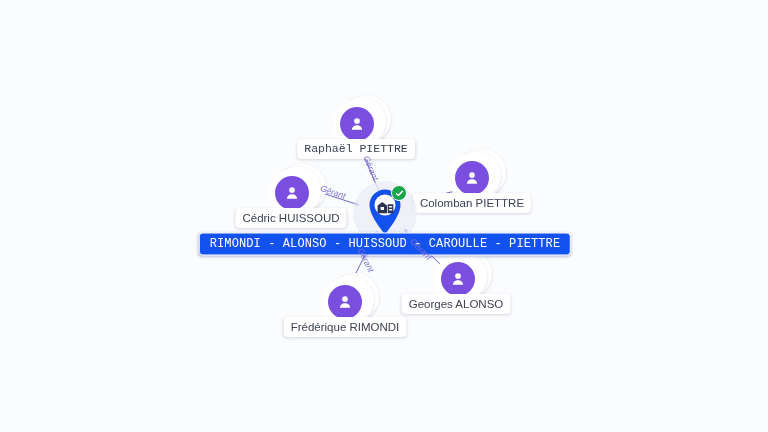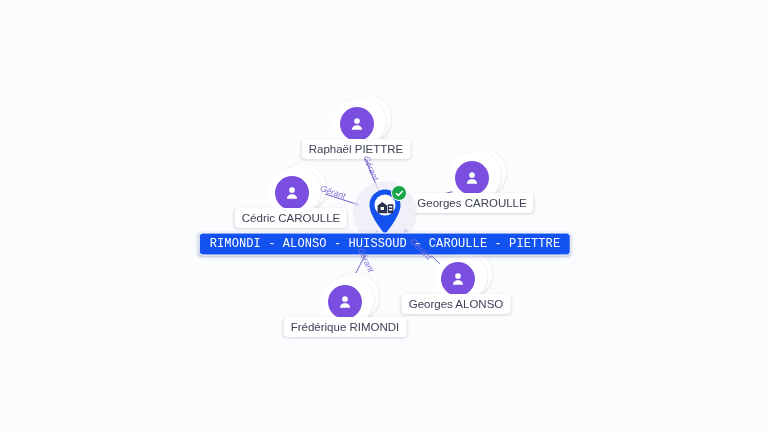--- a/index.html
+++ b/index.html
@@ -184,49 +184,49 @@
     <div class="stack s2"></div>
     <div class="avatar-ring">
       <div class="avatar-disc">
         <svg width="18" height="18" viewBox="0 0 24 24" fill="#ffffff">
           <circle cx="12" cy="8" r="3.8"></circle>
           <path d="M5.2 19.5c0-3.6 3-6 6.8-6s6.8 2.4 6.8 6z"></path>
         </svg>
       </div>
     </div>
   </div>
-  <div class="node-label" style="left:356px; top:139px;">Raphaël PIETTRE</div>
+  <div class="node-label" style="left:356px; top:139px;font-family:Liberation Mono, monospace;">Raphaël PIETTRE</div>
 
   <div class="person-node" style="left:292px; top:193px;">
     <div class="stack s3"></div>
     <div class="stack s2"></div>
     <div class="avatar-ring">
       <div class="avatar-disc">
         <svg width="18" height="18" viewBox="0 0 24 24" fill="#ffffff">
           <circle cx="12" cy="8" r="3.8"></circle>
           <path d="M5.2 19.5c0-3.6 3-6 6.8-6s6.8 2.4 6.8 6z"></path>
         </svg>
       </div>
     </div>
   </div>
-  <div class="node-label" style="left:291px; top:208px;">Cédric CAROULLE</div>
+  <div class="node-label" style="left:291px; top:208px;">Cédric HUISSOUD</div>
 
   <div class="person-node" style="left:472px; top:178px;">
     <div class="stack s3"></div>
     <div class="stack s2"></div>
     <div class="avatar-ring">
       <div class="avatar-disc">
         <svg width="18" height="18" viewBox="0 0 24 24" fill="#ffffff">
           <circle cx="12" cy="8" r="3.8"></circle>
           <path d="M5.2 19.5c0-3.6 3-6 6.8-6s6.8 2.4 6.8 6z"></path>
         </svg>
       </div>
     </div>
   </div>
-  <div class="node-label" style="left:472px; top:193px;">Georges CAROULLE</div>
+  <div class="node-label" style="left:472px; top:193px;">Colomban PIETTRE</div>
 
   <div class="person-node" style="left:458px; top:279px;">
     <div class="stack s3"></div>
     <div class="stack s2"></div>
     <div class="avatar-ring">
       <div class="avatar-disc">
         <svg width="18" height="18" viewBox="0 0 24 24" fill="#ffffff">
           <circle cx="12" cy="8" r="3.8"></circle>
           <path d="M5.2 19.5c0-3.6 3-6 6.8-6s6.8 2.4 6.8 6z"></path>
         </svg>

